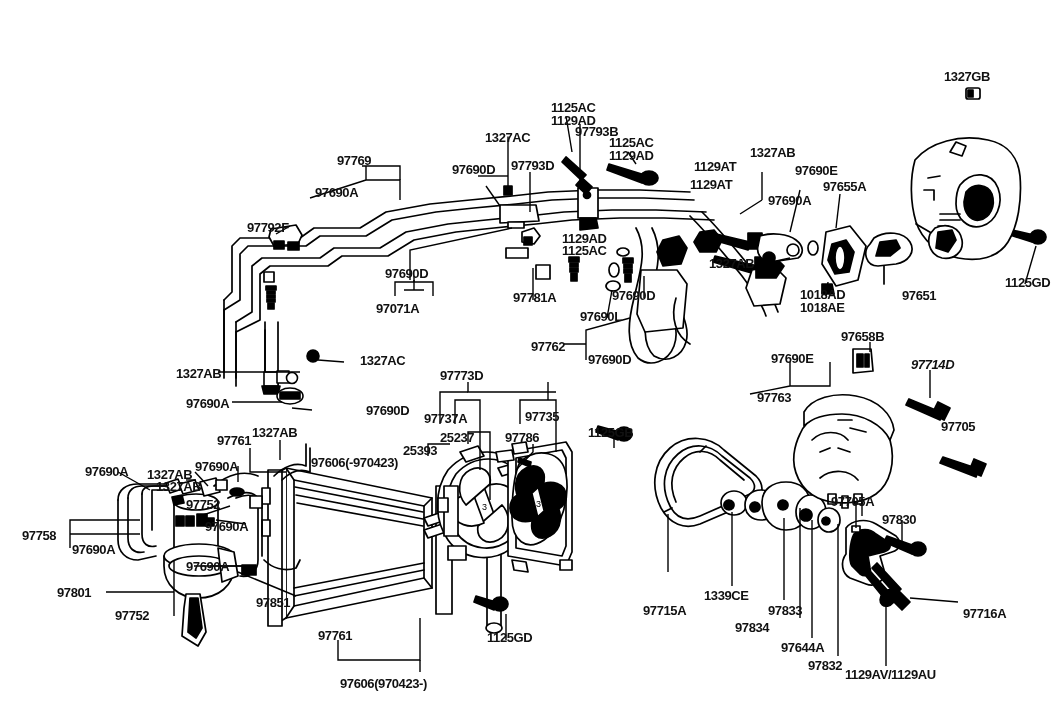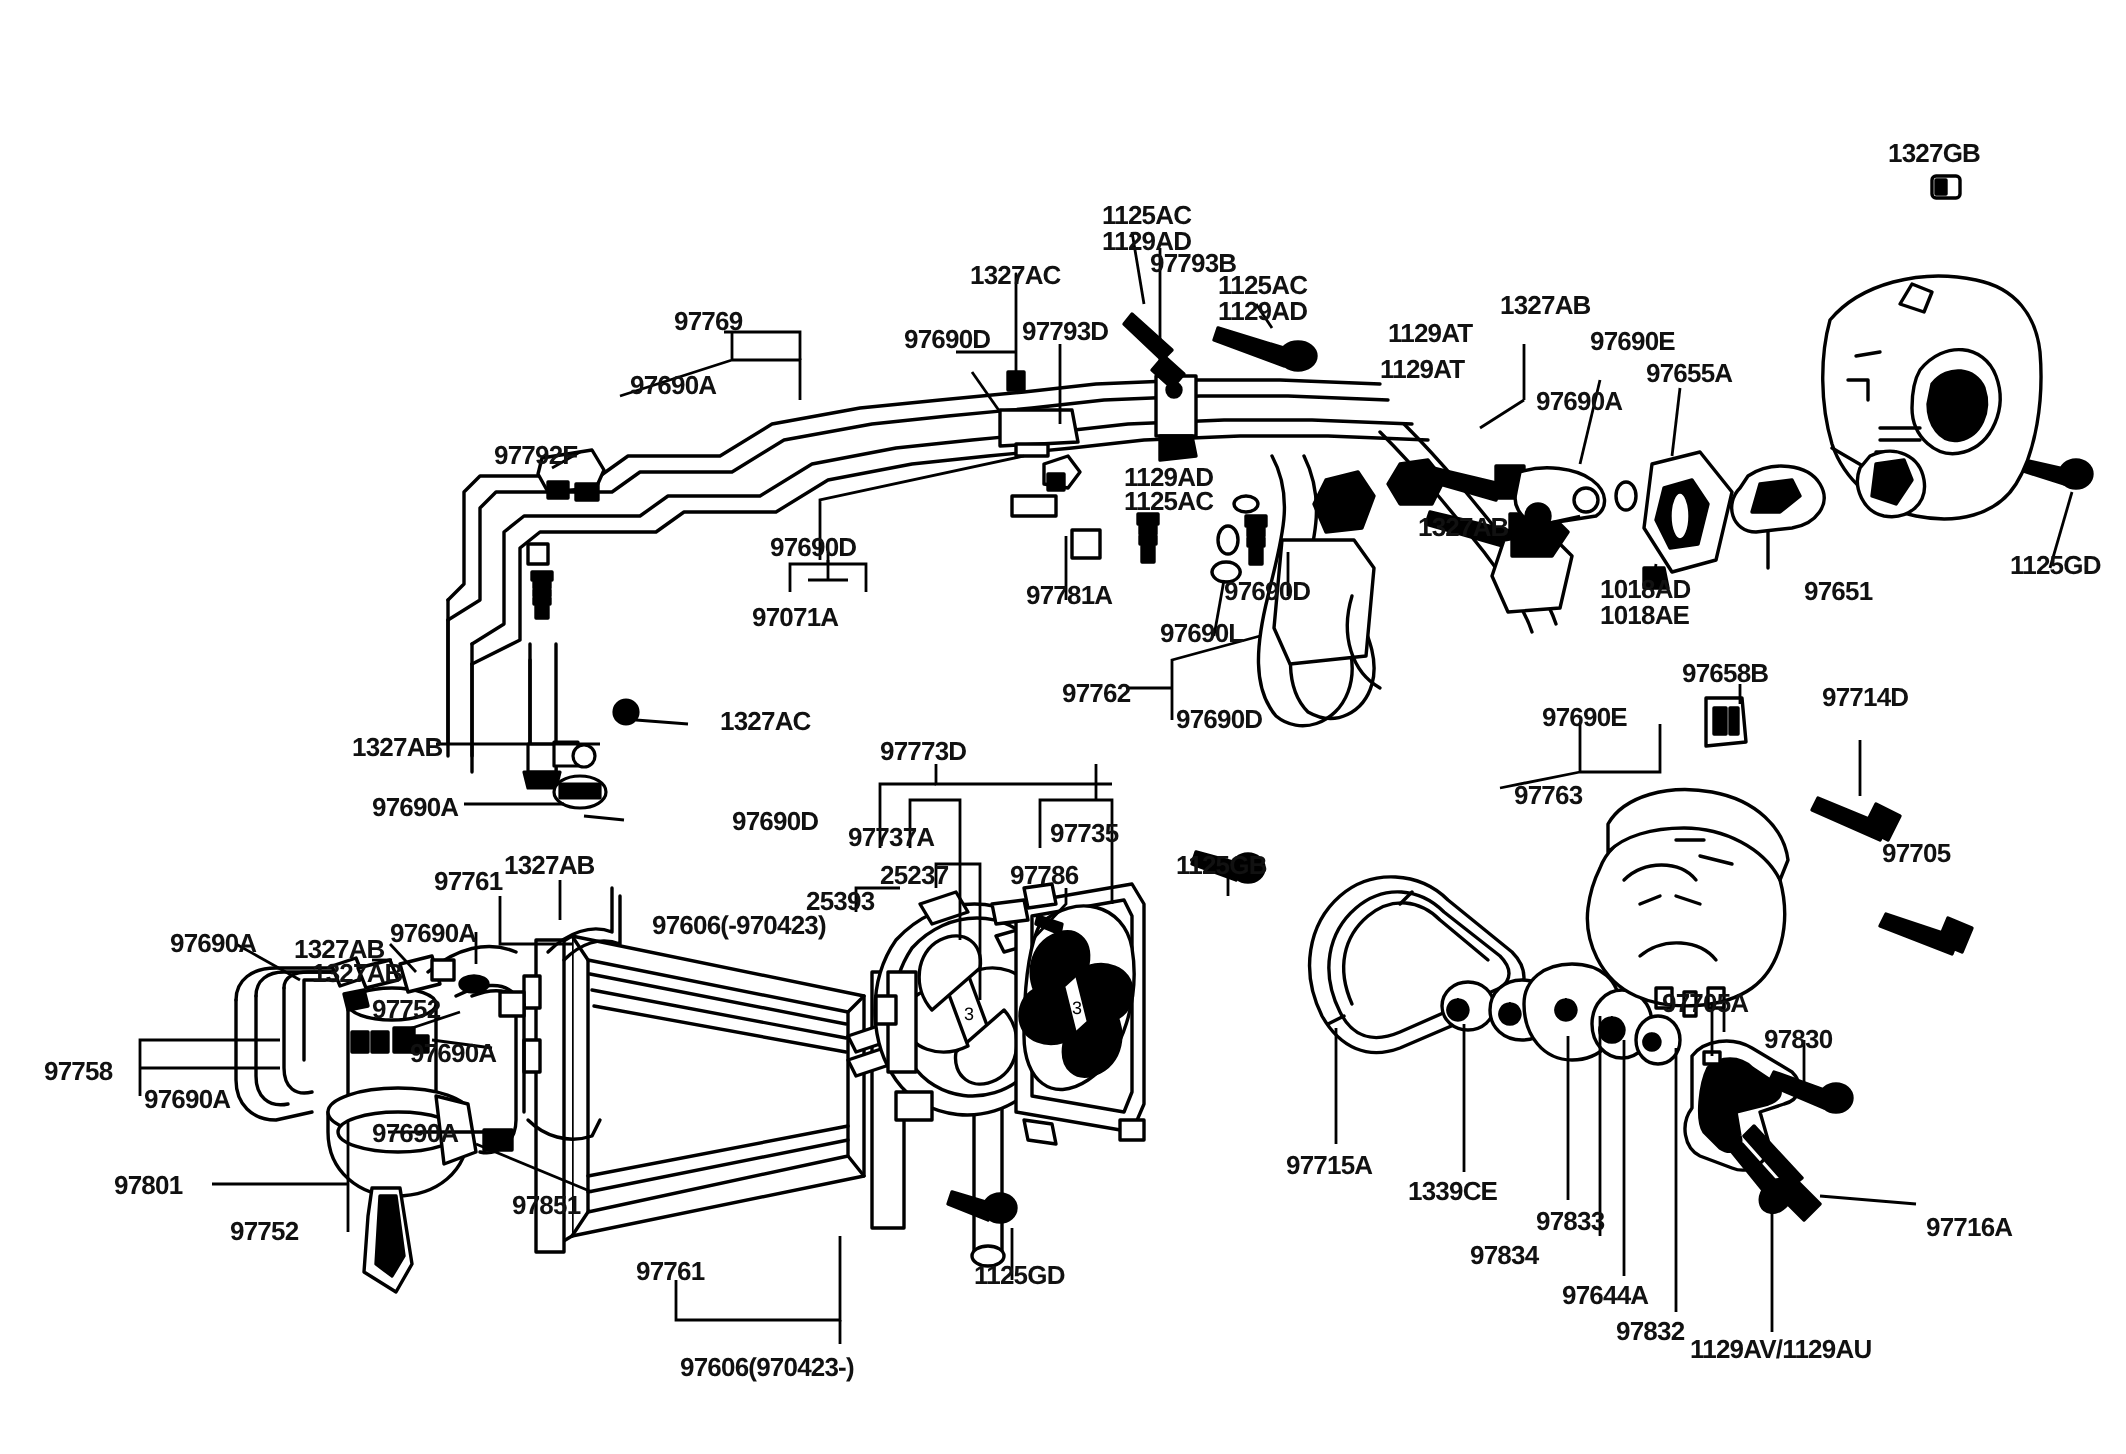--- a/index.html
+++ b/index.html
@@ -494,21 +494,21 @@
       <div class="lbl" style="left: 385px; top: 267px;">97690D</div>
       <div class="lbl" style="left: 376px; top: 302px;">97071A</div>
       <div class="lbl" style="left: 513px; top: 291px;">97781A</div>
       <div class="lbl" style="left: 612px; top: 289px;">97690D</div>
       <div class="lbl" style="left: 580px; top: 310px;">97690L</div>
       <div class="lbl" style="left: 531px; top: 340px;">97762</div>
       <div class="lbl" style="left: 588px; top: 353px;">97690D</div>
       <div class="lbl" style="left: 771px; top: 352px;">97690E</div>
       <div class="lbl" style="left: 757px; top: 391px;">97763</div>
       <div class="lbl" style="left: 841px; top: 330px;">97658B</div>
-      <div class="lbl" style="left: 911px; top: 342px;">97714D</div>
+      <div class="lbl" style="left: 911px; top: 358px; font-style: italic;">97714D</div>
       <div class="lbl" style="left: 941px; top: 420px;">97705</div>
       <div class="lbl" style="left: 360px; top: 354px;">1327AC</div>
       <div class="lbl" style="left: 176px; top: 367px;">1327AB</div>
       <div class="lbl" style="left: 186px; top: 397px;">97690A</div>
       <div class="lbl" style="left: 366px; top: 404px;">97690D</div>
       <div class="lbl" style="left: 440px; top: 369px;">97773D</div>
       <div class="lbl" style="left: 424px; top: 412px;">97737A</div>
       <div class="lbl" style="left: 525px; top: 410px;">97735</div>
       <div class="lbl" style="left: 588px; top: 426px;">1125GB</div>
       <div class="lbl" style="left: 440px; top: 431px;">25237</div>
@@ -521,25 +521,25 @@
       <div class="lbl" style="left: 156px; top: 480px;">1327AB</div>
       <div class="lbl" style="left: 85px; top: 465px;">97690A</div>
       <div class="lbl" style="left: 186px; top: 498px;">97752</div>
       <div class="lbl" style="left: 205px; top: 520px;">97690A</div>
       <div class="lbl" style="left: 22px; top: 529px;">97758</div>
       <div class="lbl" style="left: 72px; top: 543px;">97690A</div>
       <div class="lbl" style="left: 186px; top: 560px;">97690A</div>
       <div class="lbl" style="left: 57px; top: 586px;">97801</div>
       <div class="lbl" style="left: 115px; top: 609px;">97752</div>
       <div class="lbl" style="left: 256px; top: 596px;">97851</div>
-      <div class="lbl" style="left: 326px; top: 456px;">97606(-970423)</div>
+      <div class="lbl" style="left: 311px; top: 456px;">97606(-970423)</div>
       <div class="lbl" style="left: 318px; top: 629px;">97761</div>
       <div class="lbl" style="left: 487px; top: 631px;">1125GD</div>
       <div class="lbl" style="left: 340px; top: 677px;">97606(970423-)</div>
-      <div class="lbl" style="left: 643px; top: 576px;">97715A</div>
+      <div class="lbl" style="left: 643px; top: 604px;">97715A</div>
       <div class="lbl" style="left: 704px; top: 589px;">1339CE</div>
       <div class="lbl" style="left: 768px; top: 604px;">97833</div>
       <div class="lbl" style="left: 735px; top: 621px;">97834</div>
       <div class="lbl" style="left: 781px; top: 641px;">97644A</div>
       <div class="lbl" style="left: 808px; top: 659px;">97832</div>
       <div class="lbl" style="left: 845px; top: 668px;">1129AV/1129AU</div>
       <div class="lbl" style="left: 831px; top: 495px;">97705A</div>
       <div class="lbl" style="left: 882px; top: 513px;">97830</div>
       <div class="lbl" style="left: 963px; top: 607px;">97716A</div>
     </div>

